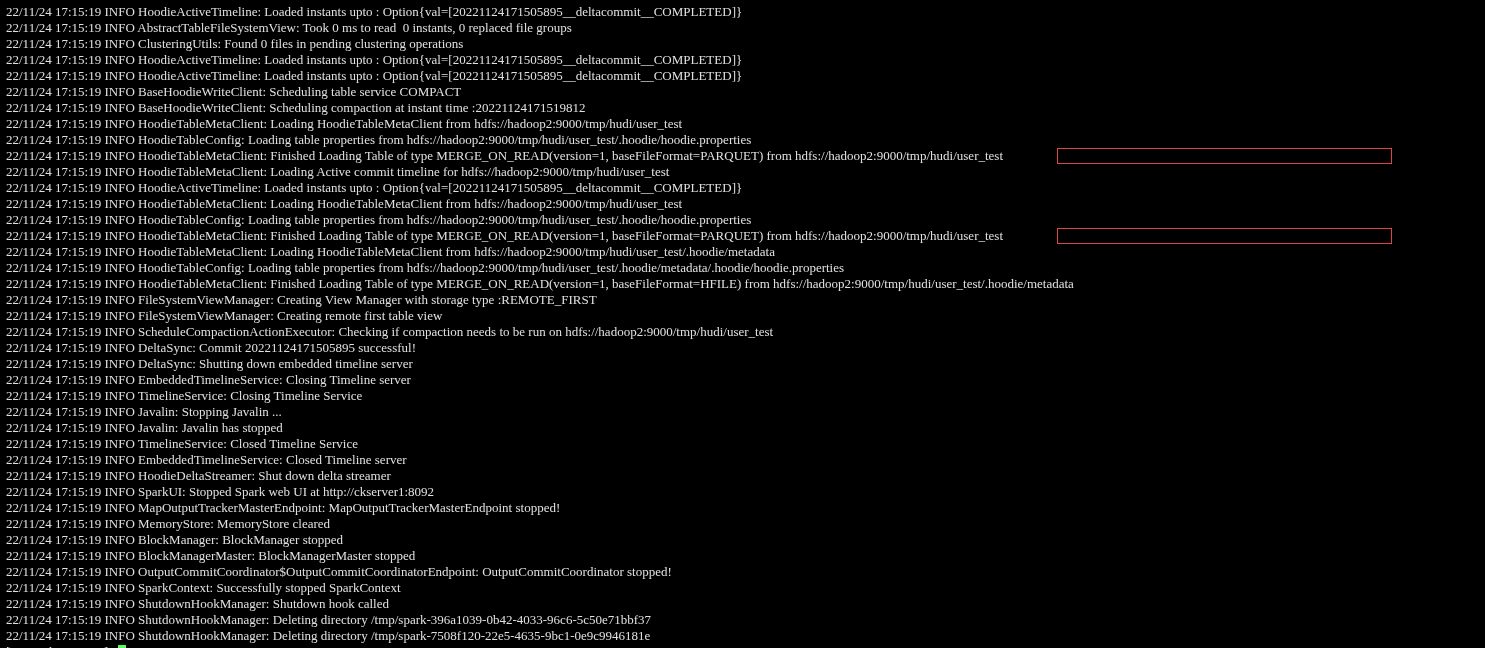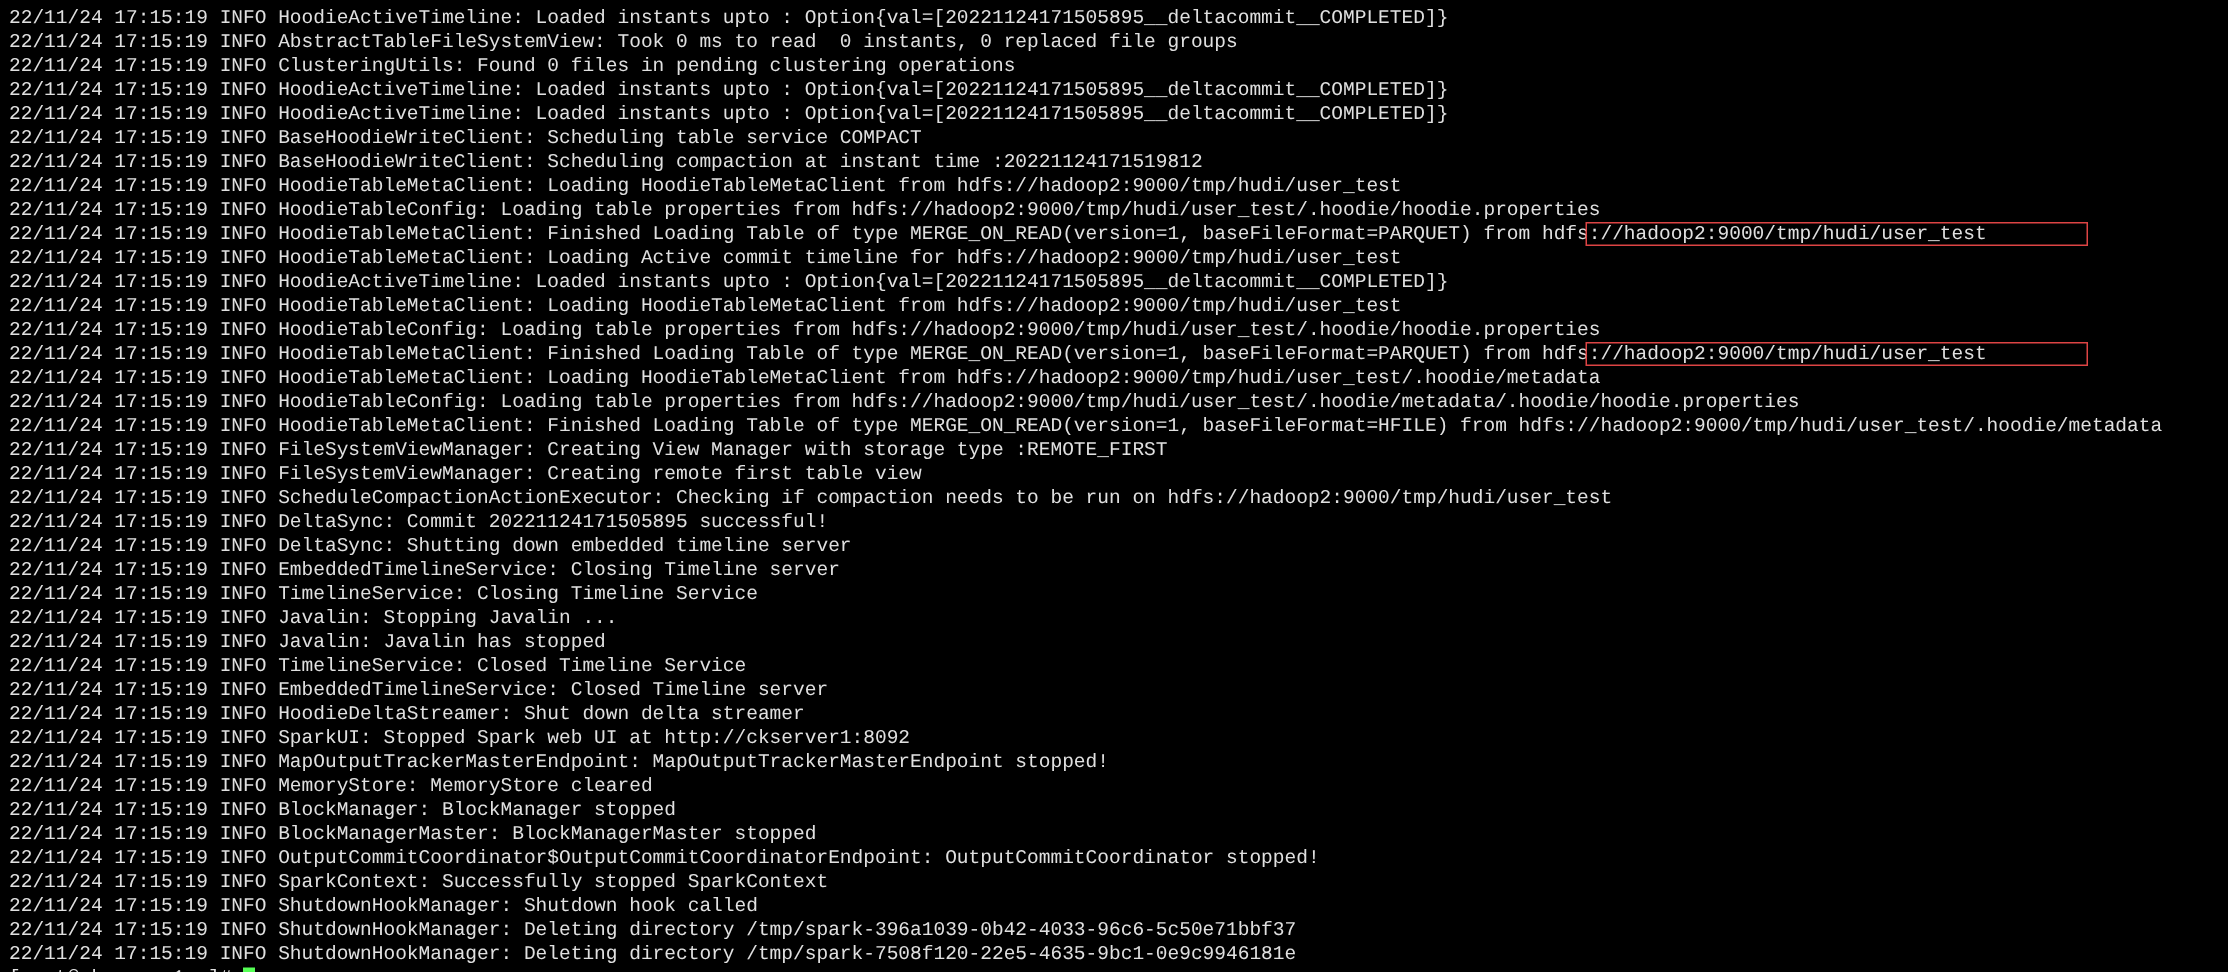--- a/index.html
+++ b/index.html
@@ -14,20 +14,21 @@
     height: 648px;
     overflow: hidden;
   }
   .terminal {
     padding: 4px 6px;
     white-space: pre;
   }
   .log-line {
     display: block;
     position: relative;
+    font-family: Liberation Serif, serif;
   }
   .hl {
     position: absolute;
     border: 1px solid #d44;
     box-sizing: border-box;
     height: 16px;
     pointer-events: none;
   }
   .cursor {
     display: inline-block;

